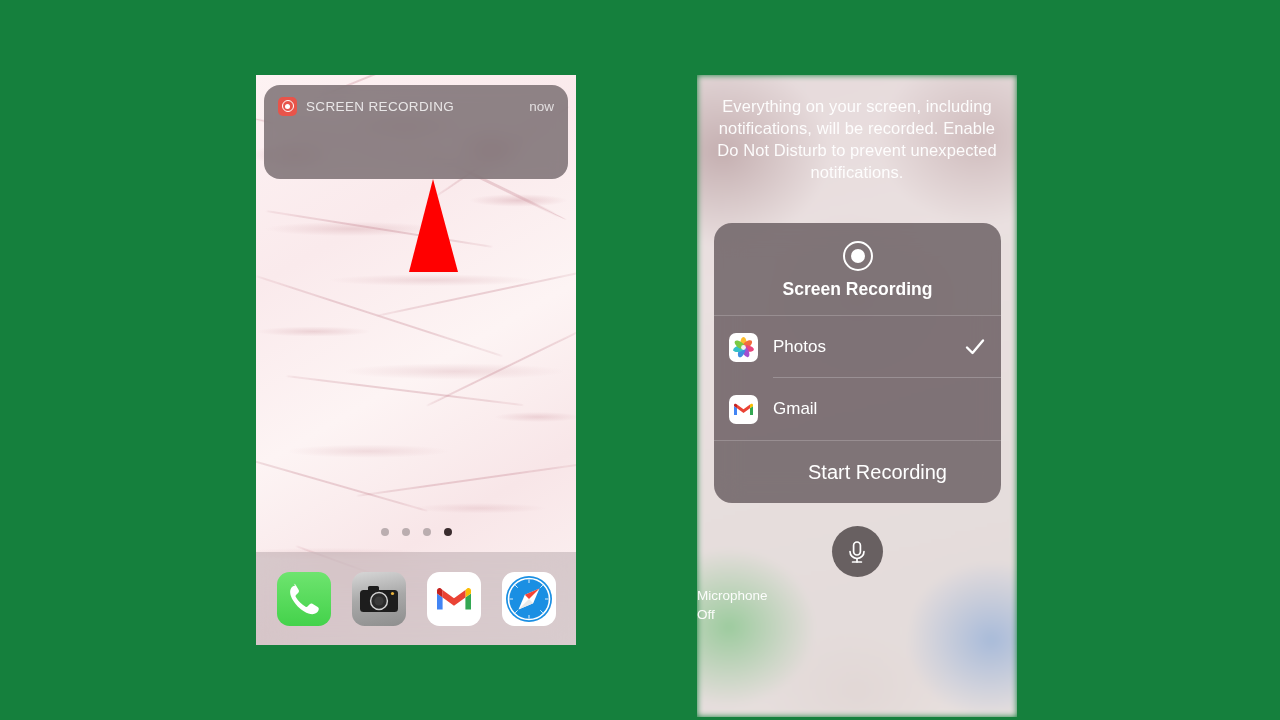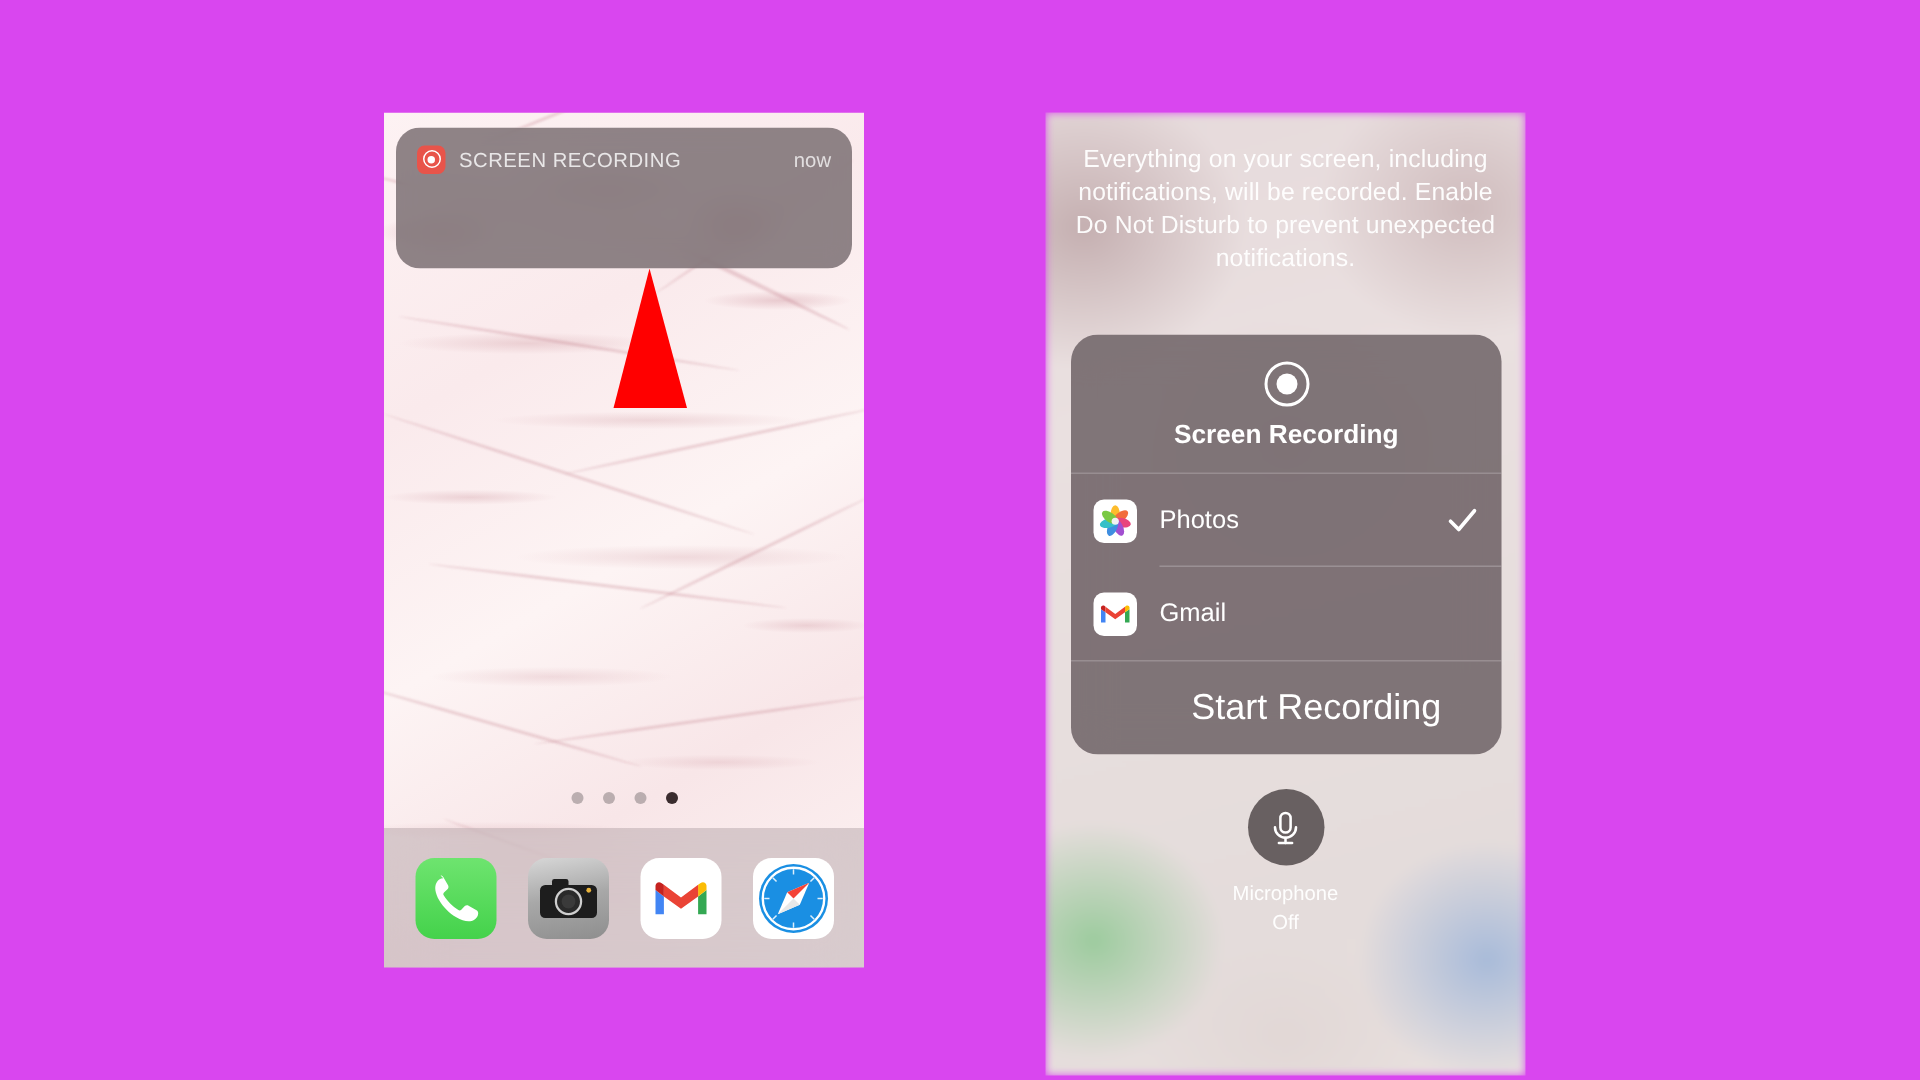--- a/index.html
+++ b/index.html
@@ -9,21 +9,21 @@
     height: 720px;
     background: #ffffff;
     font-family: "Liberation Sans", sans-serif;
     overflow: hidden;
   }
 
   #stage {
     position: relative;
     width: 1280px;
     height: 720px;
-    background: #d946ef;
+    background: #15803d;
   }
 
   
   .phone {
     position: absolute;
     overflow: hidden;
   }
 
   #phone-left {
     left: 256px;
@@ -294,33 +294,32 @@
     right: 0;
     bottom: 0;
     height: 1px;
     background: rgba(255,255,255,0.22);
   }
   #start-recording {
     height: 62px;
     display: flex;
     align-items: center;
     justify-content: center;
-    font-size: 24px;
+    font-size: 20px;
     color: #ffffff;
     background: rgba(255,255,255,0.035);
     padding-left: 40px;
   }
 
   
   #mic-block {
     position: absolute;
     left: 0;
     right: 0;
     top: 451px;
-    text-align: center;
   }
   #mic-button {
     width: 51px;
     height: 51px;
     margin: 0 auto;
     border-radius: 50%;
     background: rgba(86,78,80,0.88);
     display: flex;
     align-items: center;
     justify-content: center;

